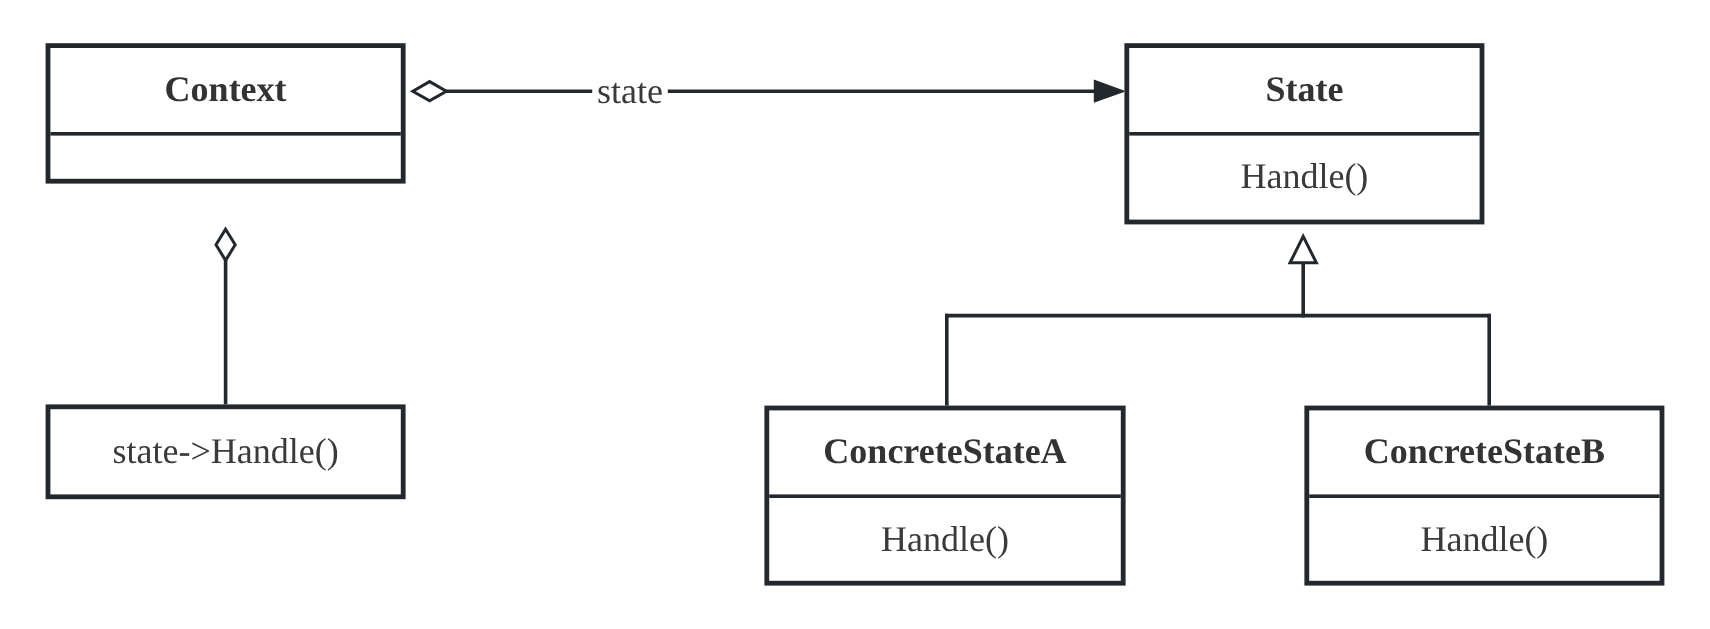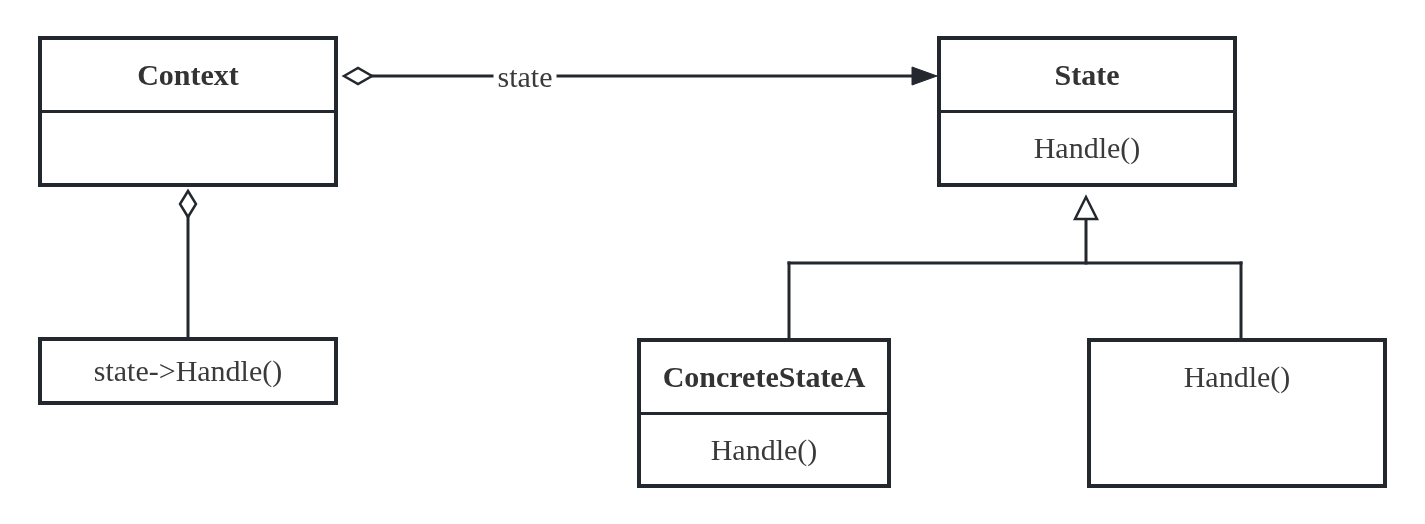--- a/index.html
+++ b/index.html
@@ -82,35 +82,36 @@
     <line x1="188" y1="215" x2="188" y2="341" stroke="#23272e" stroke-width="3"></line>
     <polygon points="188,191 196,204 188,217 180,204" fill="#ffffff" stroke="#23272e" stroke-width="2.5"></polygon>
 
     <line x1="1086" y1="219" x2="1086" y2="264.5" stroke="#23272e" stroke-width="3"></line>
     <line x1="787.5" y1="263" x2="1242.5" y2="263" stroke="#23272e" stroke-width="3"></line>
     <line x1="789" y1="261.5" x2="789" y2="342" stroke="#23272e" stroke-width="3"></line>
     <line x1="1241" y1="261.5" x2="1241" y2="342" stroke="#23272e" stroke-width="3"></line>
     <polygon points="1086,197 1097,219 1075,219" fill="#ffffff" stroke="#23272e" stroke-width="2.5"></polygon>
   </svg>
 
-  <div class="uml-class" style="left:38px; top:36px; width:300px; height:151px;">
+  <div class="uml-class" style="left:38px; top:36px; width:300px; height:117px;">
     <div class="uml-class-name">Context</div>
   </div>
 
   <div class="uml-class" style="left:937px; top:36px; width:300px; height:151px;">
     <div class="uml-class-name">State</div>
     <div class="uml-class-methods">Handle()</div>
   </div>
 
-  <div class="note-box" style="left:38px; top:337px; width:300px; height:68px;">state-&gt;Handle()</div>
+  <div class="note-box" style="left:38px; top:337px; width:300px; height:79px;">state-&gt;Handle()</div>
 
-  <div class="uml-class" style="left:637px; top:338px; width:254px; height:150px;">
+  <div class="uml-class" style="left:637px; top:338px; width:301px; height:150px;">
     <div class="uml-class-name">ConcreteStateA</div>
     <div class="uml-class-methods">Handle()</div>
   </div>
 
   <div class="uml-class" style="left:1087px; top:338px; width:300px; height:150px;">
+    <div class="uml-class-name">ConcreteStateB</div>
     <div class="uml-class-methods">Handle()</div>
   </div>
 
   <div class="assoc-label">state</div>
 
 </div>
 
 </body></html>

